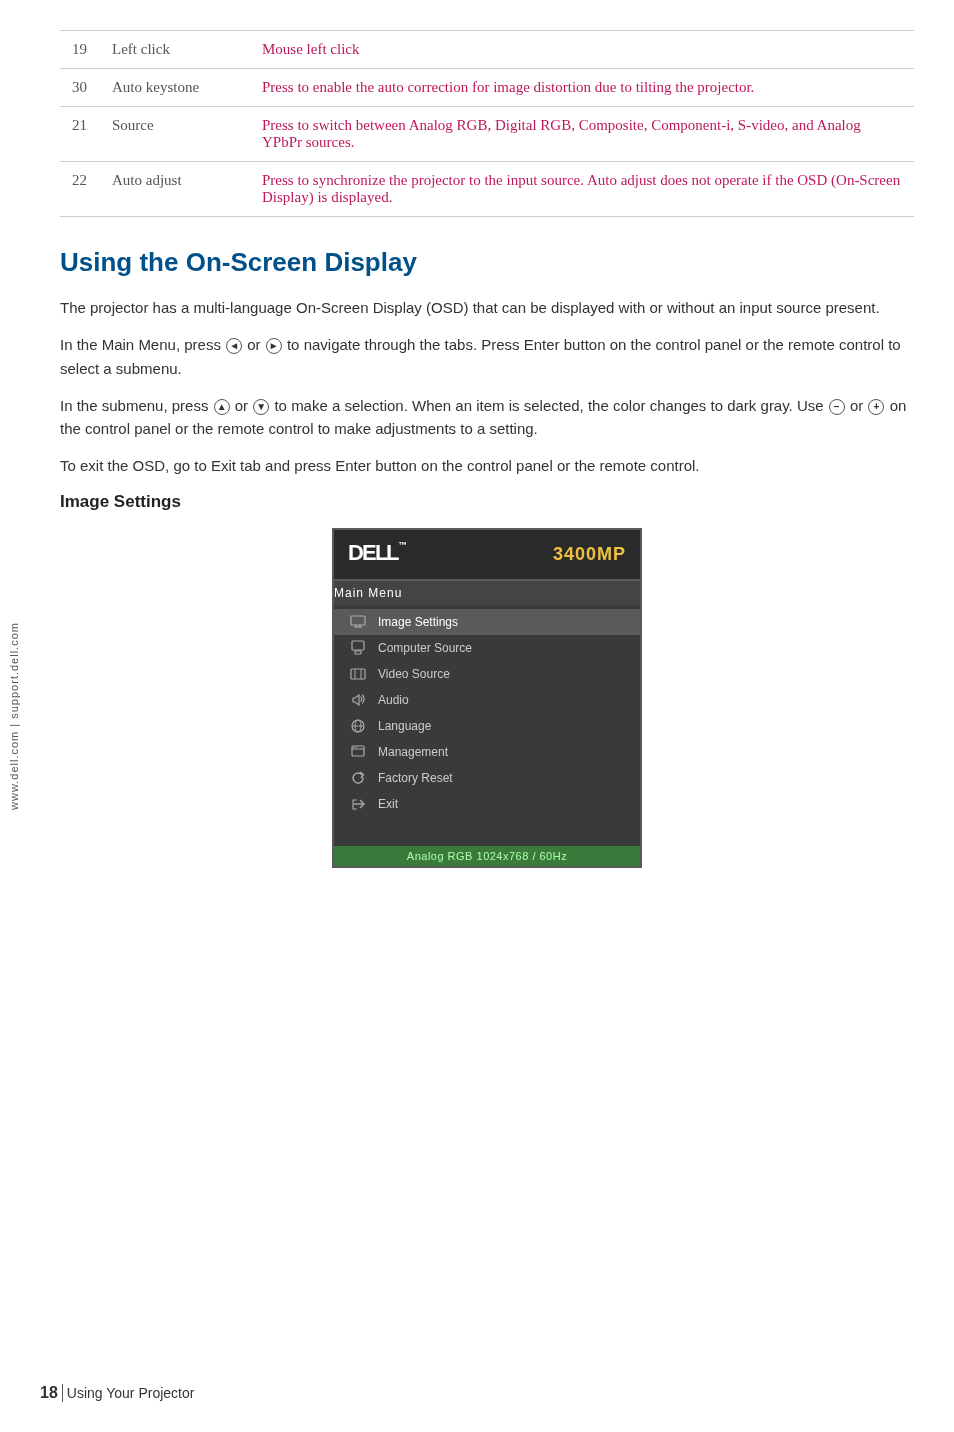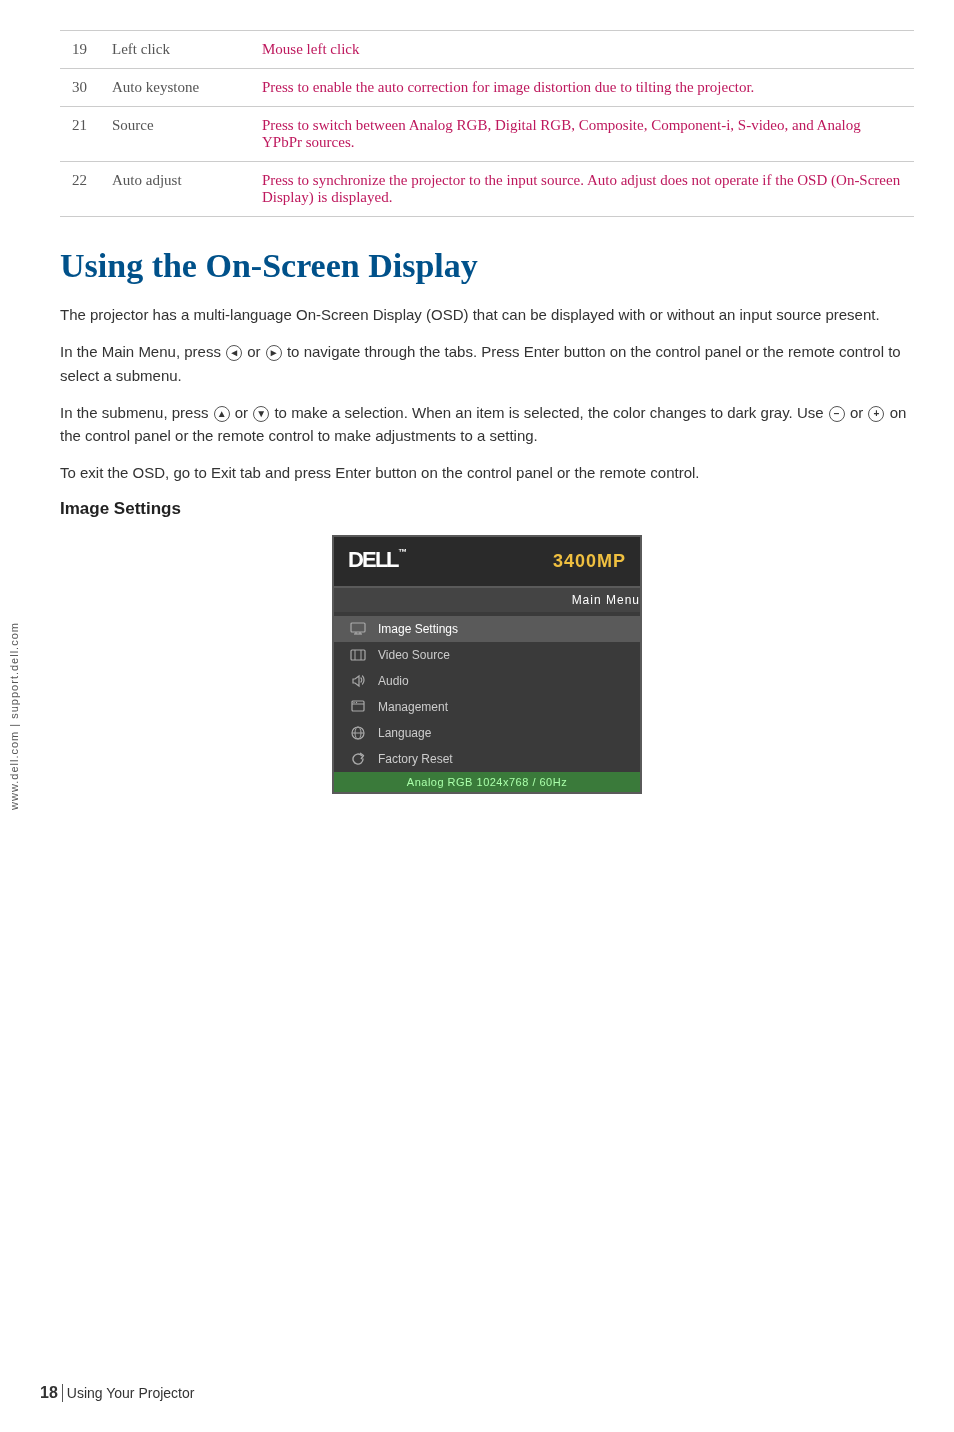--- a/index.html
+++ b/index.html
@@ -74,25 +74,25 @@
       width: 150px;
       color: #555;
     }
 
     table td:nth-child(3) {
       color: #be185d;
     }
 
     
     .section-heading {
-      font-size: 34px;
+      font-size: 26px;
       font-weight: bold;
       color: #00518a;
       margin-bottom: 18px;
-      font-family: Liberation Serif, serif;
+      font-family: Liberation Sans, sans-serif;
     }
 
     
     .body-text {
       font-size: 15px;
       color: #333;
       line-height: 1.55;
       margin-bottom: 14px;
       font-family: Arial, sans-serif;
     }
@@ -152,21 +152,21 @@
     }
 
     .osd-model {
       font-size: 18px;
       font-weight: bold;
       color: #f0c040;
       letter-spacing: 1px;
     }
 
     .osd-main-menu {
-      text-align: right;
+      text-align: left;
       color: #ffffff;
       font-size: 12px;
       padding: 5px 0;
       background: #444;
       letter-spacing: 1px;
     }
 
     .osd-item {
       display: flex;
       align-items: center;
@@ -196,20 +196,21 @@
       height: 16px;
     }
 
     .osd-footer {
       text-align: center;
       background: #3a7a3a;
       color: #aaffaa;
       font-size: 11px;
       padding: 4px 0;
       letter-spacing: 0.5px;
+      margin-top: 29px;
     }
 
     
     .page-footer {
       position: absolute;
       bottom: 30px;
       left: 40px;
       font-size: 14px;
       color: #333;
       font-family: Arial, sans-serif;
@@ -307,66 +308,85 @@
                 <line x1="6" y1="11" x2="6" y2="13" stroke="#aaa" stroke-width="1.2"></line>
                 <line x1="10" y1="11" x2="10" y2="13" stroke="#aaa" stroke-width="1.2"></line>
                 <line x1="4" y1="13" x2="12" y2="13" stroke="#aaa" stroke-width="1.2"></line>
               </svg>
             </div>
       <span>Image Settings</span>
     </div>
           <div class="osd-item">
       <div class="osd-item-icon">
               <svg viewBox="0 0 16 16" fill="none" xmlns="http://www.w3.org/2000/svg">
+                <rect x="2" y="1" width="12" height="9" rx="1" stroke="#aaa" stroke-width="1.2"></rect>
+                <rect x="5" y="11" width="6" height="3" rx="0.5" stroke="#aaa" stroke-width="1.2"></rect>
+              </svg>
+            </div>
+      <span>Computer Source</span>
+    </div>
+          <div class="osd-item">
+      <div class="osd-item-icon">
+              <svg viewBox="0 0 16 16" fill="none" xmlns="http://www.w3.org/2000/svg">
                 <rect x="1" y="3" width="14" height="10" rx="1" stroke="#aaa" stroke-width="1.2"></rect>
                 <line x1="5" y1="3" x2="5" y2="13" stroke="#aaa" stroke-width="1"></line>
                 <line x1="11" y1="3" x2="11" y2="13" stroke="#aaa" stroke-width="1"></line>
               </svg>
             </div>
       <span>Video Source</span>
     </div>
           <div class="osd-item">
       <div class="osd-item-icon">
               <svg viewBox="0 0 16 16" fill="none" xmlns="http://www.w3.org/2000/svg">
                 <path d="M3 6h2l4-3v10l-4-3H3V6z" stroke="#aaa" stroke-width="1.2"></path>
                 <path d="M11 5c1 1 1 3 0 4" stroke="#aaa" stroke-width="1.2" stroke-linecap="round"></path>
                 <path d="M12.5 3c2 2 2 6 0 8" stroke="#aaa" stroke-width="1.2" stroke-linecap="round"></path>
               </svg>
             </div>
       <span>Audio</span>
+    </div>
+          <div class="osd-item">
+      <div class="osd-item-icon">
+              <svg viewBox="0 0 16 16" fill="none" xmlns="http://www.w3.org/2000/svg">
+                <circle cx="8" cy="8" r="6" stroke="#aaa" stroke-width="1.2"></circle>
+                <ellipse cx="8" cy="8" rx="3" ry="6" stroke="#aaa" stroke-width="1"></ellipse>
+                <line x1="2" y1="8" x2="14" y2="8" stroke="#aaa" stroke-width="1"></line>
+              </svg>
+            </div>
+      <span>Language</span>
     </div>
           <div class="osd-item">
       <div class="osd-item-icon">
               <svg viewBox="0 0 16 16" fill="none" xmlns="http://www.w3.org/2000/svg">
                 <rect x="2" y="2" width="12" height="10" rx="1" stroke="#aaa" stroke-width="1.2"></rect>
                 <line x1="2" y1="5" x2="14" y2="5" stroke="#aaa" stroke-width="1"></line>
                 <circle cx="4" cy="3.5" r="0.7" fill="#aaa"></circle>
                 <circle cx="6.5" cy="3.5" r="0.7" fill="#aaa"></circle>
               </svg>
             </div>
       <span>Management</span>
     </div>
           <div class="osd-item">
       <div class="osd-item-icon">
               <svg viewBox="0 0 16 16" fill="none" xmlns="http://www.w3.org/2000/svg">
-                <circle cx="8" cy="8" r="6" stroke="#aaa" stroke-width="1.2"></circle>
-                <ellipse cx="8" cy="8" rx="3" ry="6" stroke="#aaa" stroke-width="1"></ellipse>
-                <line x1="2" y1="8" x2="14" y2="8" stroke="#aaa" stroke-width="1"></line>
-              </svg>
-            </div>
-      <span>Language</span>
-    </div>
-          <div class="osd-item">
-      <div class="osd-item-icon">
-              <svg viewBox="0 0 16 16" fill="none" xmlns="http://www.w3.org/2000/svg">
                 <path d="M13 8a5 5 0 1 1-1.5-3.5" stroke="#aaa" stroke-width="1.4" stroke-linecap="round"></path>
                 <polyline points="10,2 13.5,4.5 11,8" stroke="#aaa" stroke-width="1.4" stroke-linejoin="round"></polyline>
               </svg>
             </div>
       <span>Factory Reset</span>
+    </div>
+          <div class="osd-item">
+      <div class="osd-item-icon">
+              <svg viewBox="0 0 16 16" fill="none" xmlns="http://www.w3.org/2000/svg">
+                <polyline points="10,4 14,8 10,12" stroke="#aaa" stroke-width="1.4" stroke-linejoin="round"></polyline>
+                <line x1="14" y1="8" x2="4" y2="8" stroke="#aaa" stroke-width="1.4"></line>
+                <path d="M7 4H3V13H7" stroke="#aaa" stroke-width="1.2" stroke-linejoin="round"></path>
+              </svg>
+            </div>
+      <span>Exit</span>
     </div>
         </div>
 
       <div class="osd-footer">Analog RGB 1024x768 / 60Hz</div>
     </div>
   </div>
 
 </div>
 
 <div class="page-footer">

